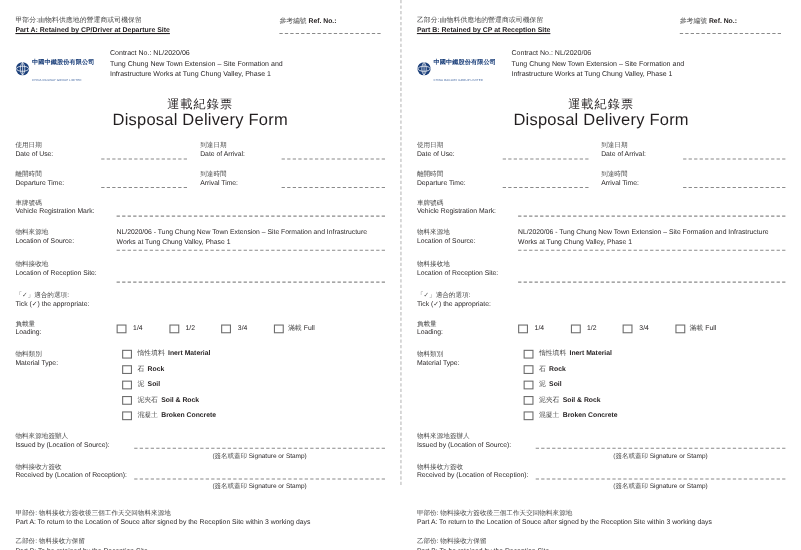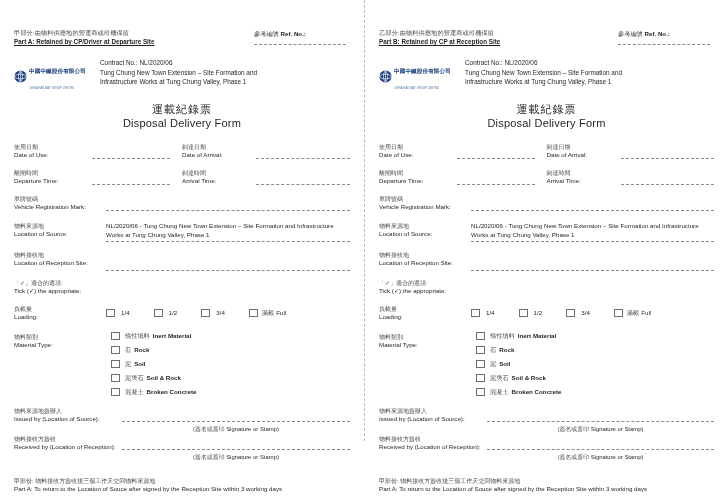--- a/index.html
+++ b/index.html
@@ -18,21 +18,21 @@
     position: relative;
     width: 728px;
     height: 500px;
     display: flex;
   }
   .panel {
     position: relative;
     width: 364px;
     height: 441px;
     box-sizing: border-box;
-    padding: 28px 14px 0 14px;
+    padding: 14px 14px 0 14px;
   }
   .panel.right {
     border-left: 1px dashed #b9b9b9;
   }
 
   
   .part-head {
     display: flex;
     justify-content: space-between;
     align-items: flex-start;
@@ -113,21 +113,21 @@
     text-align: center;
     margin-top: 10px;
   }
   .title-cn {
     font-size: 11px;
     line-height: 15px;
     color: #231f20;
     letter-spacing: 1px;
   }
   .title-en {
-    font-size: 11px;
+    font-size: 15px;
     line-height: 13px;
     color: #231f20;
     letter-spacing: .2px;
   }
 
   
   .fields { margin-top: 13px; }
   .row2 {
     display: flex;
     margin-bottom: 9px;

